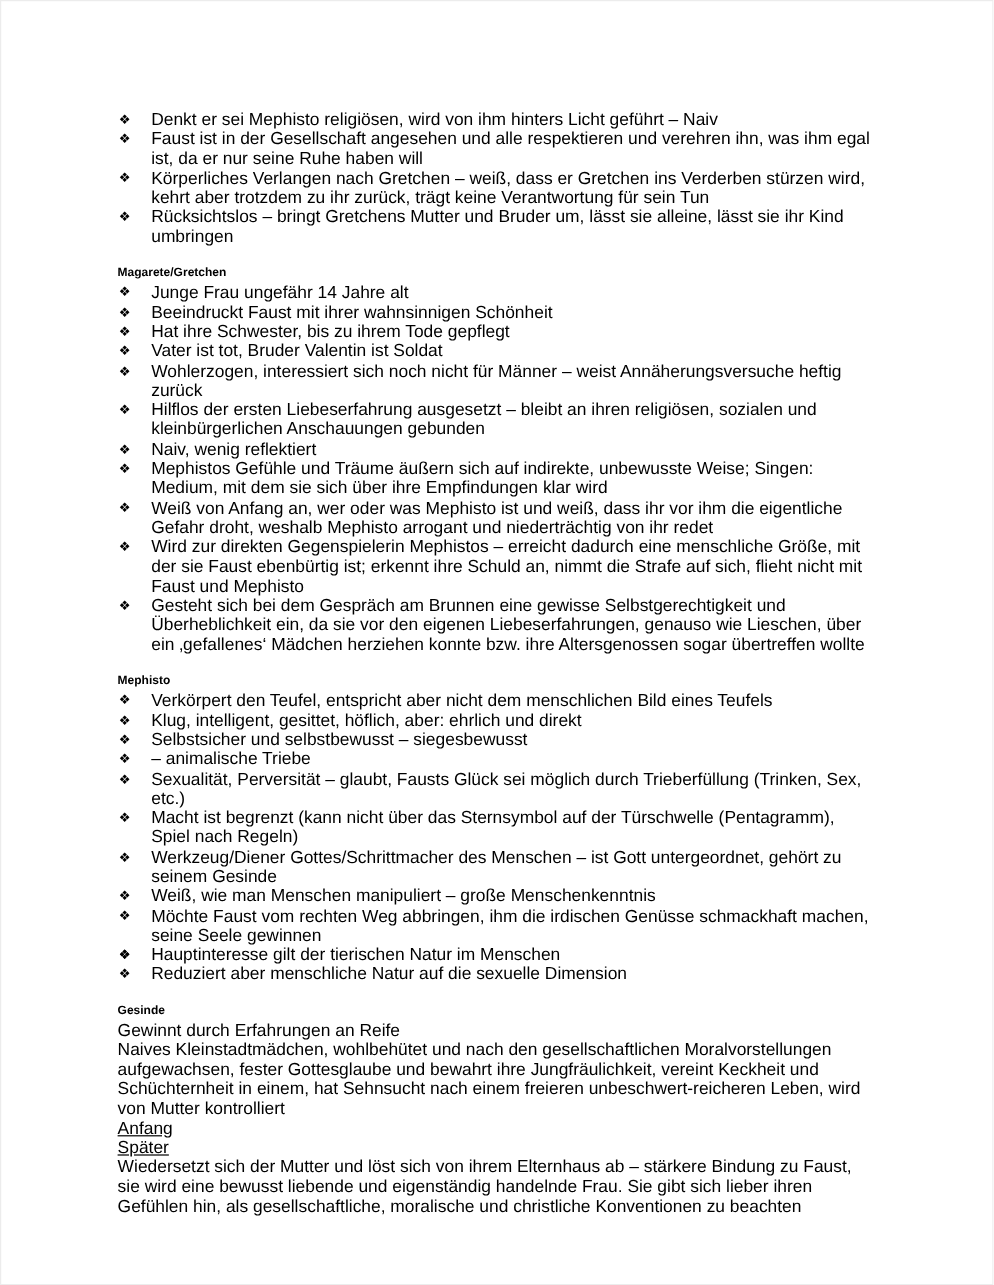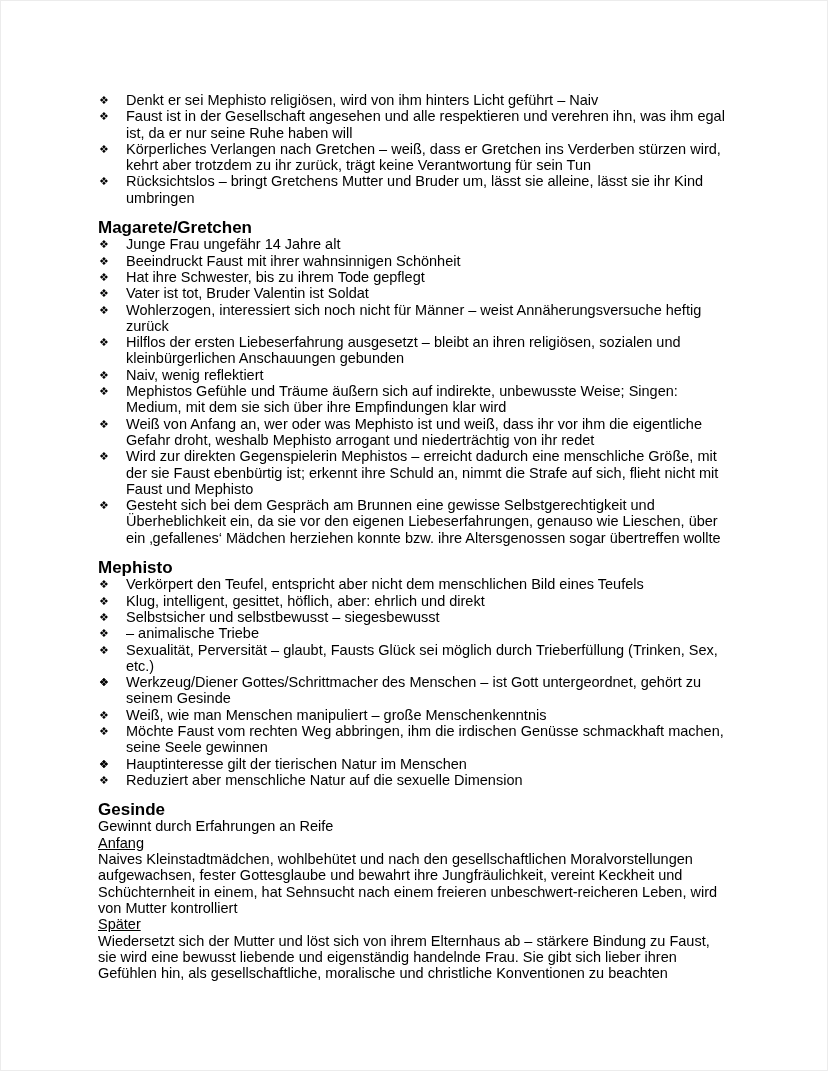--- a/index.html
+++ b/index.html
@@ -31,21 +31,21 @@
     padding-left: 28px;
   }
   li.bullet .marker {
     position: absolute;
     left: 1px;
     top: 1px;
     font-size: 11px;
     line-height: 14px;
   }
   h3.heading {
-    font-size: 17px;
+    font-size: 10px;
     line-height: 16.3px;
     font-weight: bold;
     margin: 14px 0 0 0;
   }
   p.para {
     margin: 0;
   }
   p.u {
     text-decoration: underline;
   }
@@ -139,20 +139,21 @@
     <li class="bullet">
       <span class="marker">❖</span>
       <span>– animalische Triebe</span>
     </li>
     <li class="bullet">
       <span class="marker">❖</span>
       <span>Sexualität, Perversität – glaubt, Fausts Glück sei möglich durch Trieberfüllung (Trinken, Sex, etc.)</span>
     </li>
     <li class="bullet">
       <span class="marker">❖</span>
+      <span>Macht ist begrenzt (kann nicht über das Sternsymbol auf der Türschwelle (Pentagramm), Spiel nach Regeln)</span>
     </li>
     <li class="bullet">
       <span class="marker">❖</span>
       <span>Werkzeug/Diener Gottes/Schrittmacher des Menschen – ist Gott untergeordnet, gehört zu seinem Gesinde</span>
     </li>
     <li class="bullet">
       <span class="marker">❖</span>
       <span>Weiß, wie man Menschen manipuliert – große Menschenkenntnis</span>
     </li>
     <li class="bullet">
@@ -167,18 +168,18 @@
       <span>Hauptinteresse gilt der tierischen Natur im Menschen</span>
     </li>
     <li class="bullet">
       <span class="marker">❖</span>
       <span>Reduziert aber menschliche Natur auf die sexuelle Dimension</span>
     </li>
   </ul>
 
   <h3 class="heading">Gesinde</h3>
   <p class="para">Gewinnt durch Erfahrungen an Reife</p>
+  <p class="para">Naives Kleinstadtmädchen, wohlbehütet und nach den gesellschaftlichen Moralvorstellungen aufgewachsen, fester Gottesglaube und bewahrt ihre Jungfräulichkeit, vereint Keckheit und Schüchternheit in einem, hat Sehnsucht nach einem freieren unbeschwert-reicheren Leben, wird von Mutter kontrolliert</p>
   <p class="para u">Anfang</p>
-  <p class="para">Naives Kleinstadtmädchen, wohlbehütet und nach den gesellschaftlichen Moralvorstellungen aufgewachsen, fester Gottesglaube und bewahrt ihre Jungfräulichkeit, vereint Keckheit und Schüchternheit in einem, hat Sehnsucht nach einem freieren unbeschwert-reicheren Leben, wird von Mutter kontrolliert</p>
   <p class="para u">Später</p>
   <p class="para">Wiedersetzt sich der Mutter und löst sich von ihrem Elternhaus ab – stärkere Bindung zu Faust, sie wird eine bewusst liebende und eigenständig handelnde Frau. Sie gibt sich lieber ihren Gefühlen hin, als gesellschaftliche, moralische und christliche Konventionen zu beachten</p>
 
 </div>
 
 </body></html>

